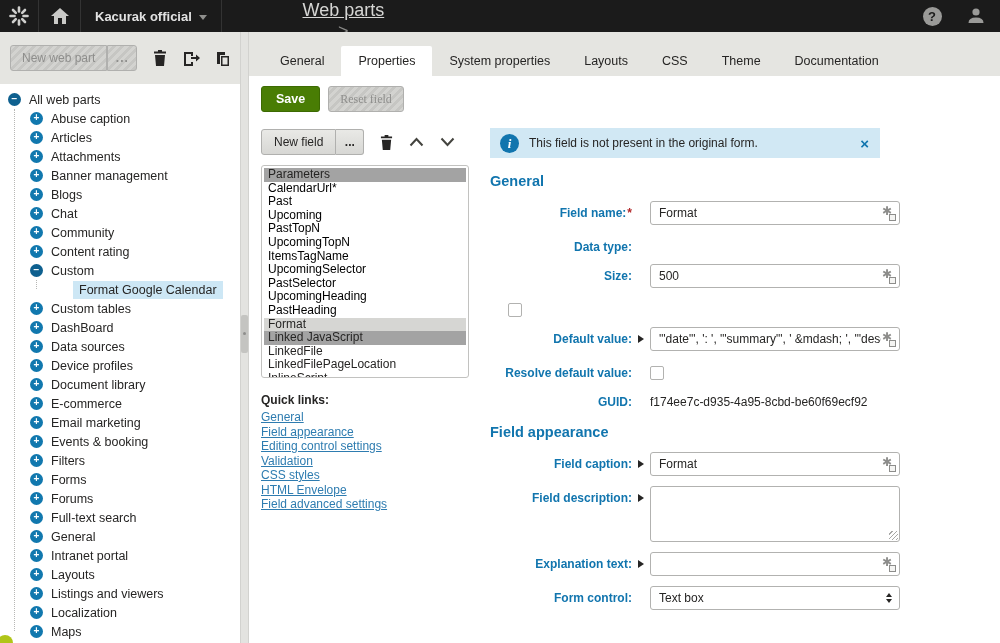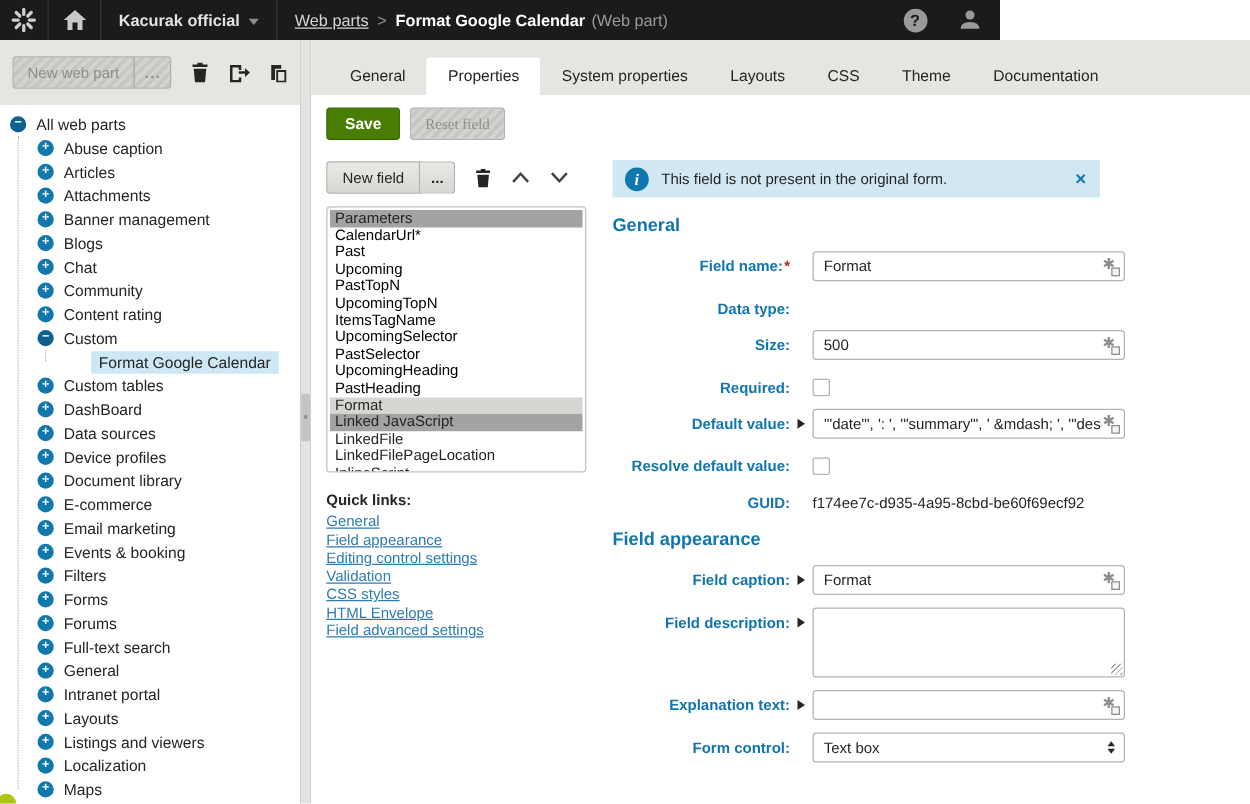--- a/index.html
+++ b/index.html
@@ -5,27 +5,27 @@
   * { box-sizing: border-box; }
   html,body { margin:0; padding:0; }
   body {
     width:1000px; height:643px; overflow:hidden;
     font-family:"Liberation Sans", sans-serif; font-size:12px; color:#262524;
     background:#fff;
   }
   #app { position:relative; width:1000px; height:643px; overflow:hidden; }
 
   
-  .header { position:absolute; top:0; left:0; width:800px; height:32px; background:#1b1b1b; display:flex; align-items:stretch; }
+  .header { position:absolute; top:0; left:0; width:1000px; height:32px; background:#1b1b1b; display:flex; align-items:stretch; }
   .hcell { display:flex; align-items:center; }
   .logo-cell { width:38px; justify-content:center; }
   .home-cell { width:42px; justify-content:center; border-left:1px solid #333; }
   .site-cell { padding:0 14px; border-left:1px solid #333; border-right:1px solid #333; color:#e2e2e2; font-size:13px; font-weight:bold; cursor:default; }
   .site-caret { width:0; height:0; border-left:4px solid transparent; border-right:4px solid transparent; border-top:5px solid #8f8f8d; margin-left:7px; margin-top:3px; }
-  .crumb-cell { padding:0 14px; font-size:13px; color:#9a9a98; }
+  .crumb-cell { padding:0 14px; font-size:18px; color:#9a9a98;flex-direction:column; }
   .crumb-link { color:#d6d6d4; text-decoration:underline; cursor:pointer; }
   .crumb-sep { margin:0 7px; color:#8a8a88; }
   .crumb-current { color:#fff; font-weight:bold; margin-right:5px; }
   .crumb-suffix { color:#9a9a98; }
   .header-spacer { flex:1; }
   .help-cell { width:40px; justify-content:center; }
   .help-bubble { width:19px; height:19px; border-radius:50%; background:#9a9a98; color:#1b1b1b; font-weight:bold; font-size:13px; text-align:center; line-height:19px; cursor:pointer; }
   .user-cell { width:48px; justify-content:center; }
 
   
@@ -394,21 +394,20 @@
             <div class="frow">
               <div class="frow-label">Data type:</div>
               <div class="arrow-slot"></div>
             </div>
             <div class="frow">
               <div class="frow-label">Size:</div>
               <div class="arrow-slot"></div>
               <div class="ctrl-slot"><input class="tb" type="text" value="500" style=""><span class="macro-badge">✱</span></div>
             </div>
             <div class="frow">
-              <div class="frow-label">Required:</div>
               <div class="arrow-slot"></div>
               <div class="ctrl-slot">
                 <div class="chk"></div>
               </div>
             </div>
             <div class="frow">
               <div class="frow-label">Default value:</div>
               <div class="arrow-slot">
                 <span class="tri-right"></span>
               </div>

